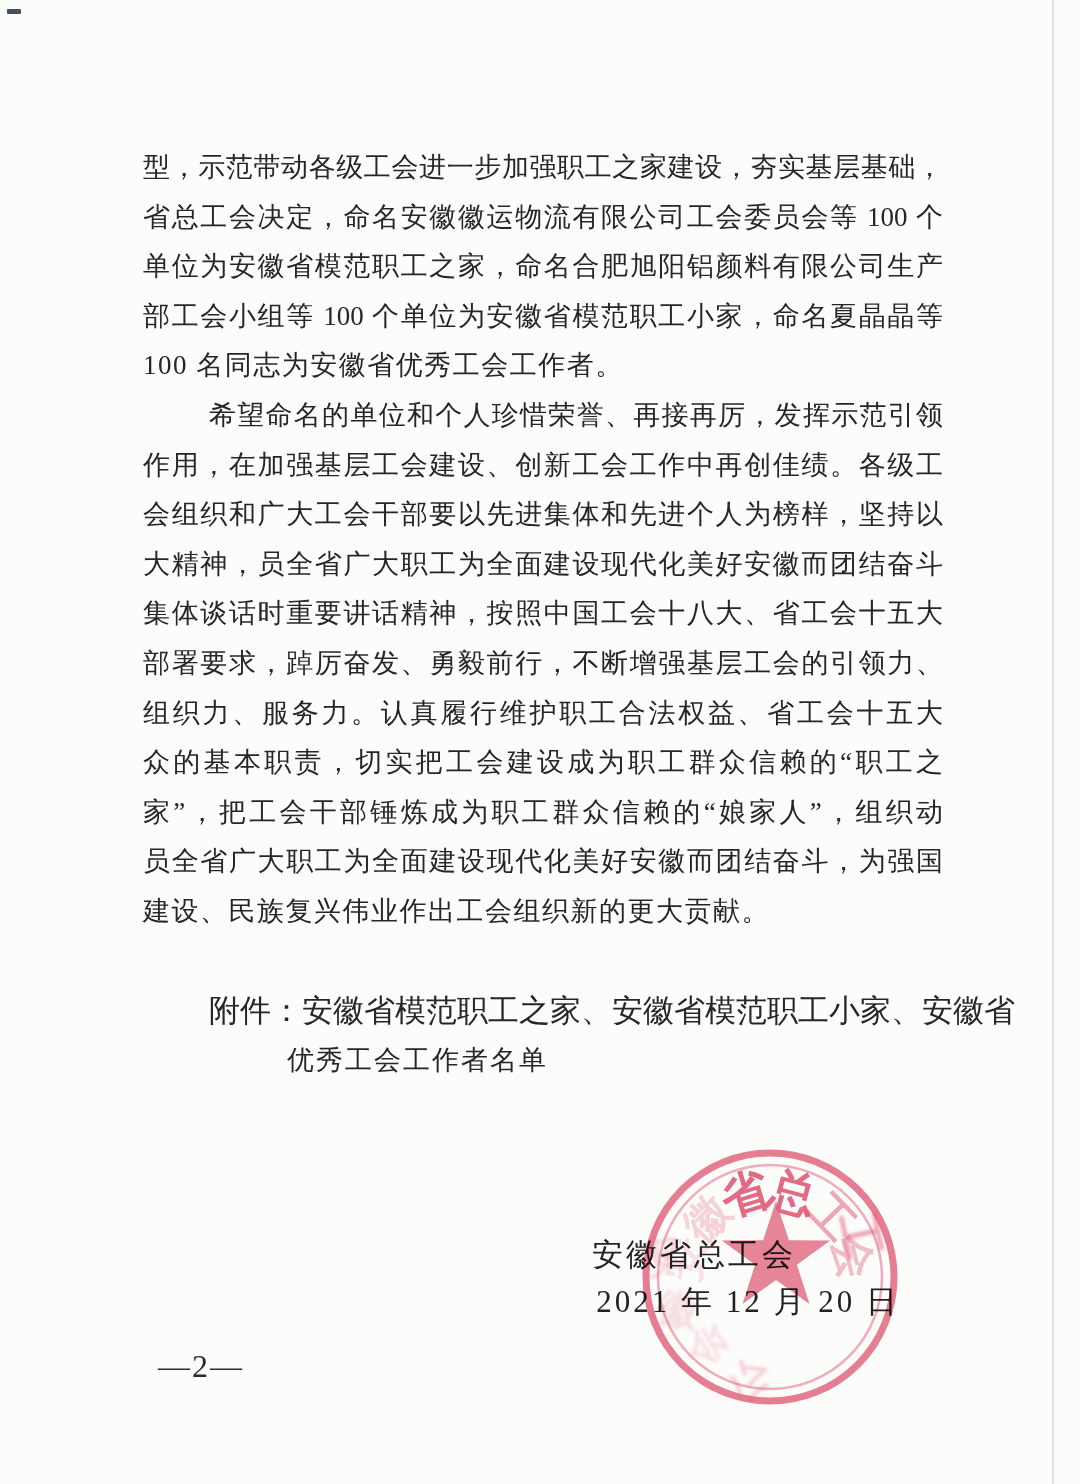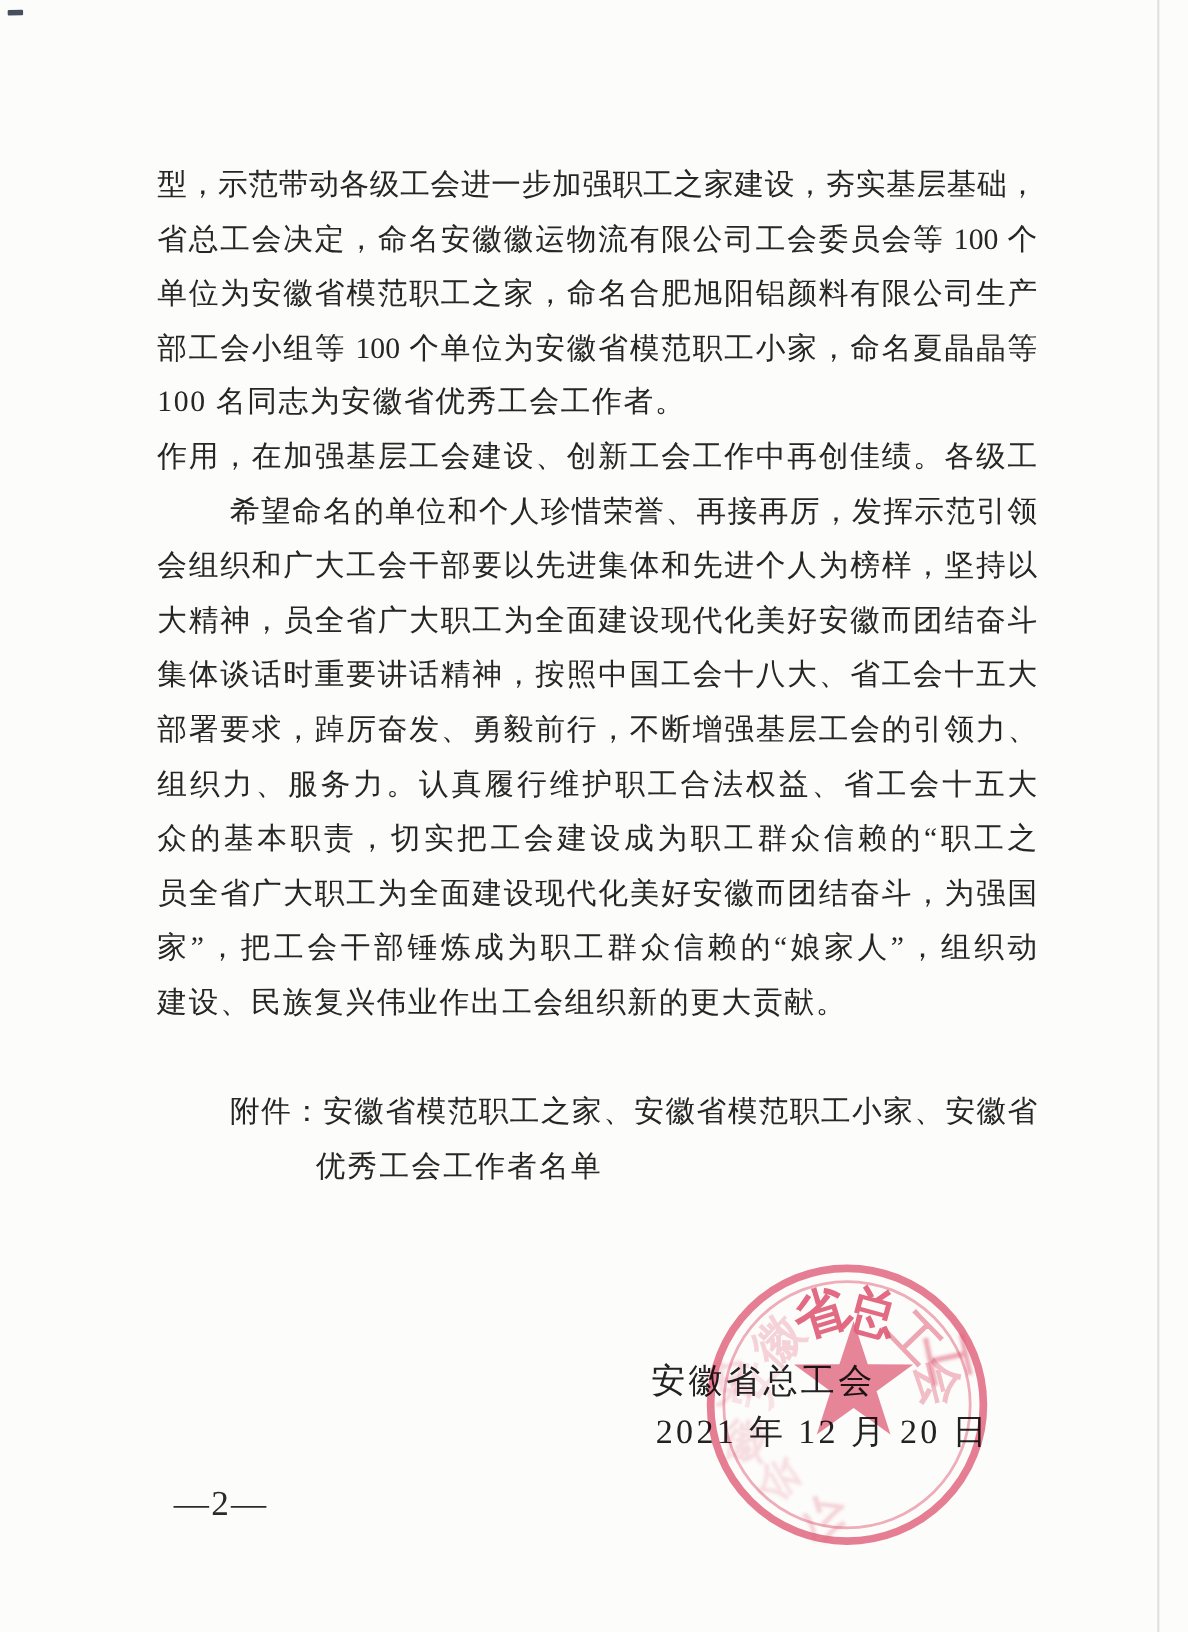--- a/index.html
+++ b/index.html
@@ -35,21 +35,21 @@
     font-size: 27px;
     text-align: justify; text-align-last: justify;
     white-space: nowrap;
     color: #262626;
   }
   .line.end { text-align-last: left; letter-spacing: 1.5px; }
   .line.indent { text-indent: 66px; }
   .line.blank { text-align-last: left; }
 
   .att-line1 {
-    height: 49.6px; line-height: 49.6px; font-size: 27px;
+    height: 49.6px; line-height: 49.6px; font-size: 31px;
     margin-left: 66px; width: 734px;
     text-align: justify; text-align-last: justify;
     white-space: nowrap; color: #262626;
   }
   .att-line2 {
     height: 49.6px; line-height: 49.6px; font-size: 27px;
     margin-left: 144px; letter-spacing: 2px; color: #262626;
   }
 
   
@@ -86,30 +86,30 @@
 
   <div class="corner-mark"></div>
   <div class="edge-line"></div>
 
   <main class="content">
     <div class="line">型，示范带动各级工会进一步加强职工之家建设，夯实基层基础，</div>
     <div class="line">省总工会决定，命名安徽徽运物流有限公司工会委员会等 100 个</div>
     <div class="line">单位为安徽省模范职工之家，命名合肥旭阳铝颜料有限公司生产</div>
     <div class="line">部工会小组等 100 个单位为安徽省模范职工小家，命名夏晶晶等</div>
     <div class="line end">100 名同志为安徽省优秀工会工作者。</div>
+    <div class="line indent">希望命名的单位和个人珍惜荣誉、再接再厉，发挥示范引领</div>
     <div class="line">作用，在加强基层工会建设、创新工会工作中再创佳绩。各级工</div>
-    <div class="line indent">希望命名的单位和个人珍惜荣誉、再接再厉，发挥示范引领</div>
     <div class="line">会组织和广大工会干部要以先进集体和先进个人为榜样，坚持以</div>
     <div class="line">大精神，员全省广大职工为全面建设现代化美好安徽而团结奋斗</div>
     <div class="line">集体谈话时重要讲话精神，按照中国工会十八大、省工会十五大</div>
     <div class="line">部署要求，踔厉奋发、勇毅前行，不断增强基层工会的引领力、</div>
     <div class="line">组织力、服务力。认真履行维护职工合法权益、省工会十五大</div>
     <div class="line">众的基本职责，切实把工会建设成为职工群众信赖的“职工之</div>
+    <div class="line">家”，把工会干部锤炼成为职工群众信赖的“娘家人”，组织动</div>
     <div class="line">员全省广大职工为全面建设现代化美好安徽而团结奋斗，为强国</div>
-    <div class="line">家”，把工会干部锤炼成为职工群众信赖的“娘家人”，组织动</div>
     <div class="line end">建设、民族复兴伟业作出工会组织新的更大贡献。</div>
     <div class="line blank"></div>
     <div class="att-line1">附件：安徽省模范职工之家、安徽省模范职工小家、安徽省</div>
     <div class="att-line2">优秀工会工作者名单</div>
   </main>
 
   <div class="sign-org">安徽省总工会</div>
   <div class="sign-date">2021 年 12 月 20 日</div>
 
   <svg class="seal" viewBox="0 0 340 340">

